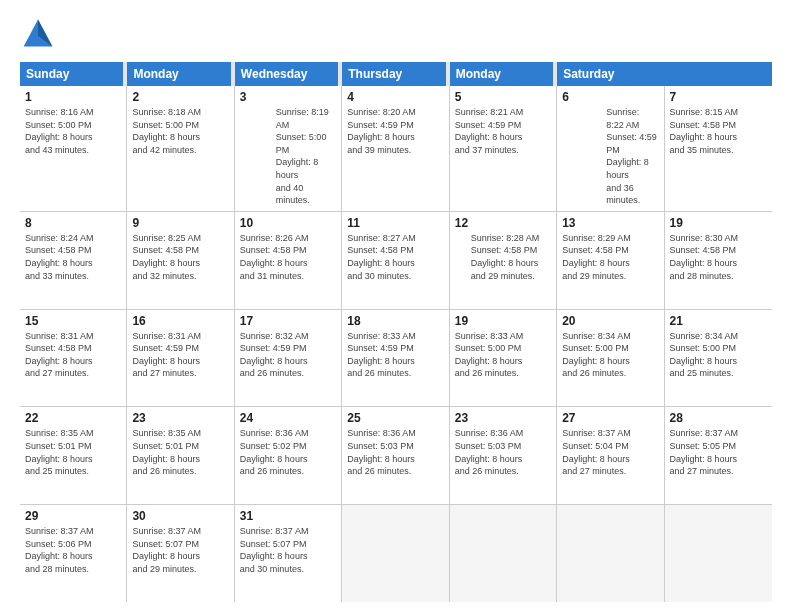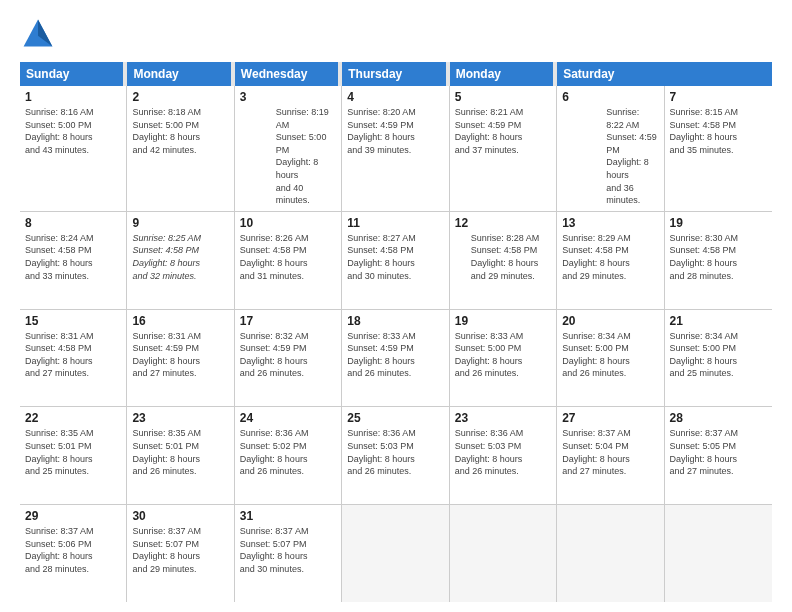--- a/index.html
+++ b/index.html
@@ -199,21 +199,21 @@
         <div class="cal-week">
           <div class="cal-cell">
             <div class="day-number">8</div>
             <div class="day-info" style="white-space: pre-line;">Sunrise: 8:24 AM
 Sunset: 4:58 PM
 Daylight: 8 hours
 and 33 minutes.</div>
           </div>
           <div class="cal-cell">
             <div class="day-number">9</div>
-            <div class="day-info" style="white-space: pre-line; font-style: italic;">Sunrise: 8:25 AM
+            <div class="day-info" style="white-space: pre-line;">Sunrise: 8:25 AM
 Sunset: 4:58 PM
 Daylight: 8 hours
 and 32 minutes.</div>
           </div>
           <div class="cal-cell">
             <div class="day-number">10</div>
             <div class="day-info" style="white-space: pre-line;">Sunrise: 8:26 AM
 Sunset: 4:58 PM
 Daylight: 8 hours
 and 31 minutes.</div>

